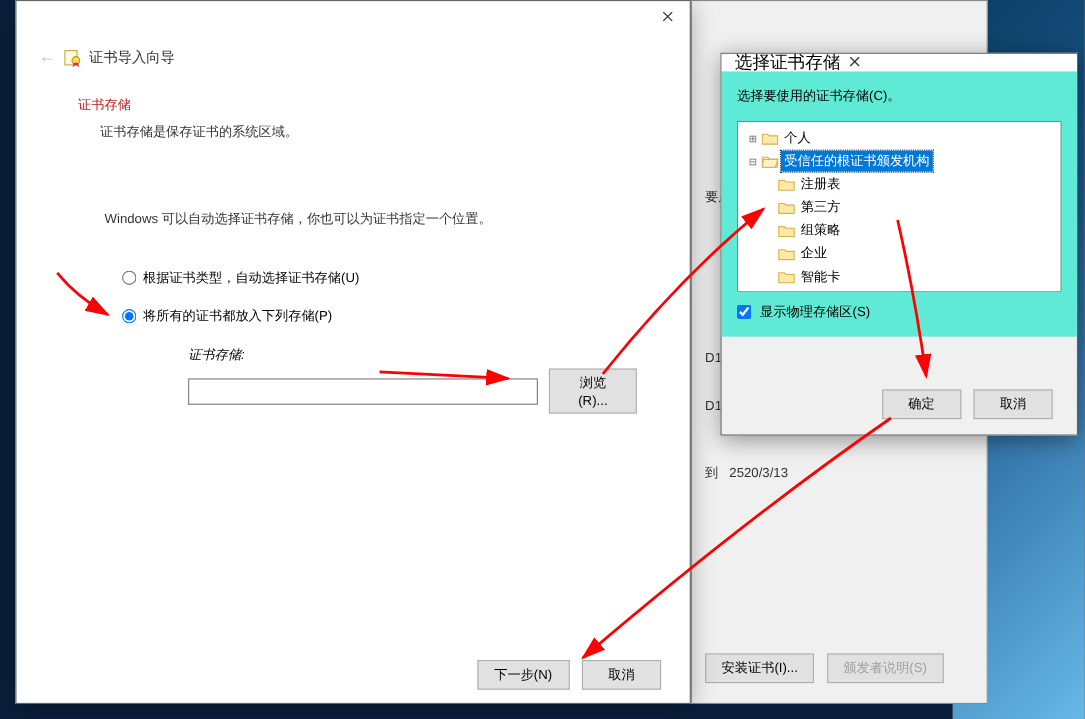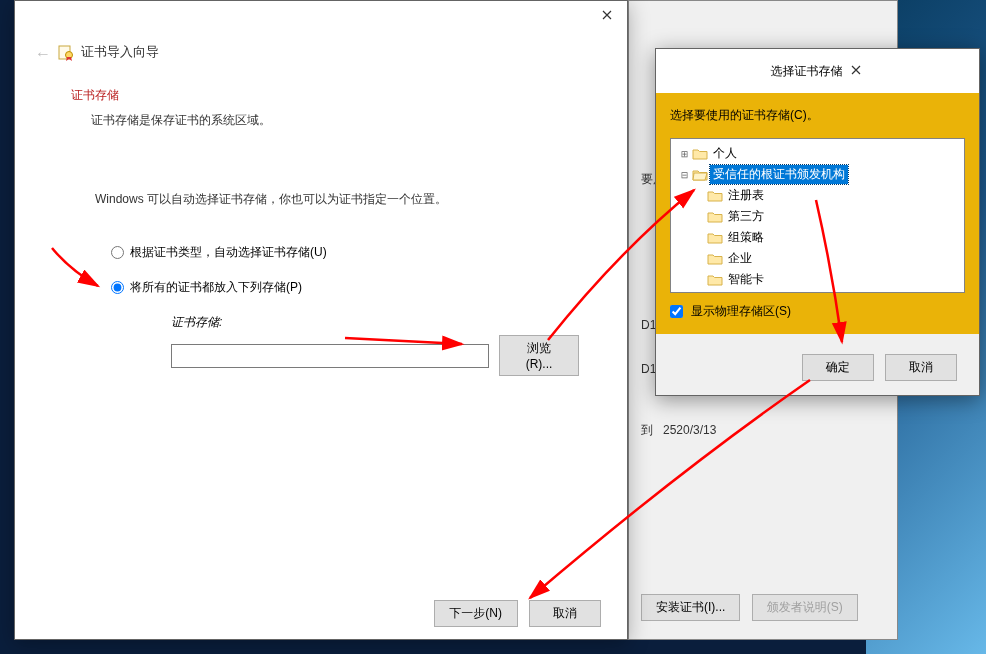--- a/index.html
+++ b/index.html
@@ -153,30 +153,30 @@
     .select-dialog {
       position: absolute;
       left: 655px; top: 48px;
       width: 325px; height: 348px;
       background: #f0f0f0;
       border: 1px solid #646464;
       box-shadow: 0 4px 20px rgba(0,0,0,0.4);
       z-index: 10;
     }
     .sd-titlebar {
-      height: 44px;
+      height: 16px;
       background: #fff;
       display: flex;
       align-items: center;
-      justify-content: center;
+      justify-content: flex-start;
       padding: 0 8px 0 12px;
-      font-size: 12px;
+      font-size: 16px;
     }
     .sd-close { cursor: pointer; padding: 4px 8px; }
-    .sd-body { padding: 14px 14px; background: #eab308; }
+    .sd-body { padding: 14px 14px; background: #5eead4; }
     .sd-instr { font-size: 12px; margin-bottom: 14px; }
     .tree-box {
       background: #fff;
       border: 1px solid #828282;
       height: 155px;
       padding: 4px 2px;
       overflow: auto;
       font-size: 12px;
     }
     .tree-item {

